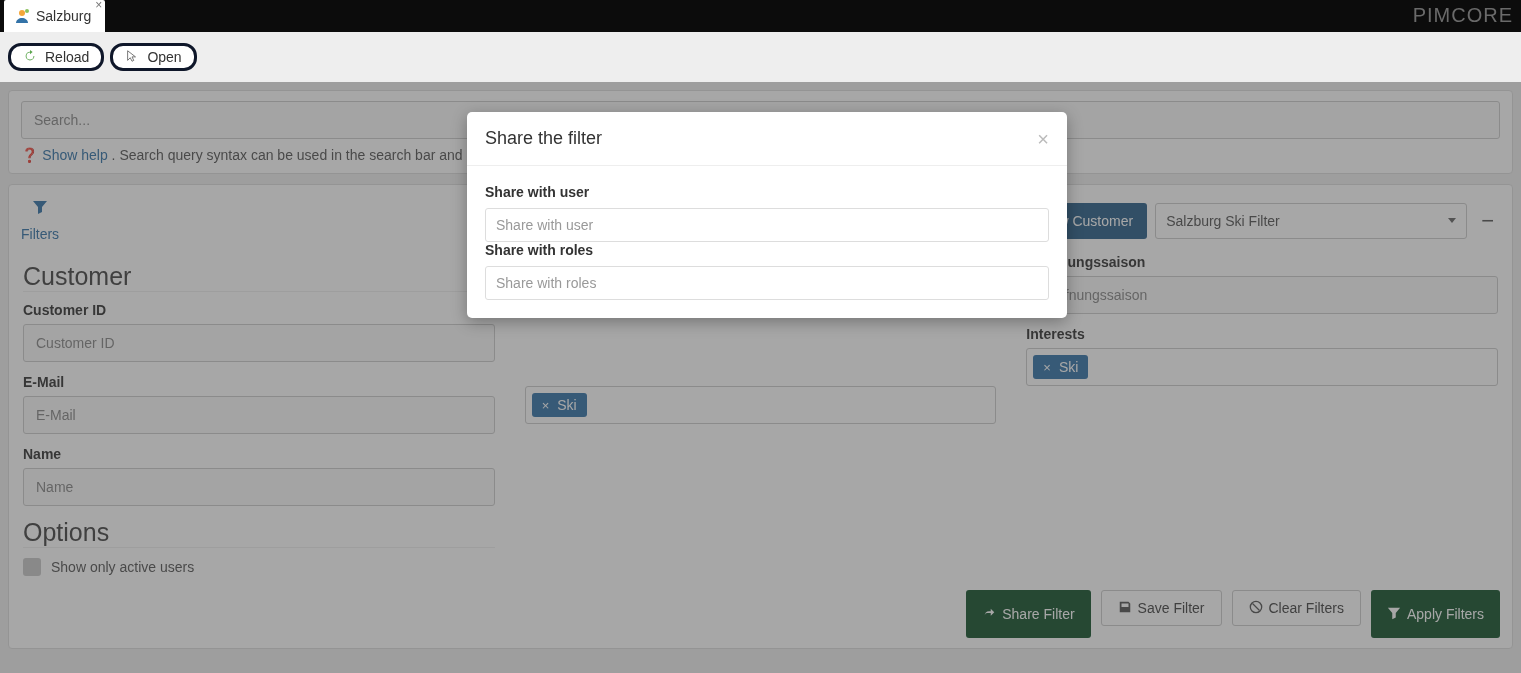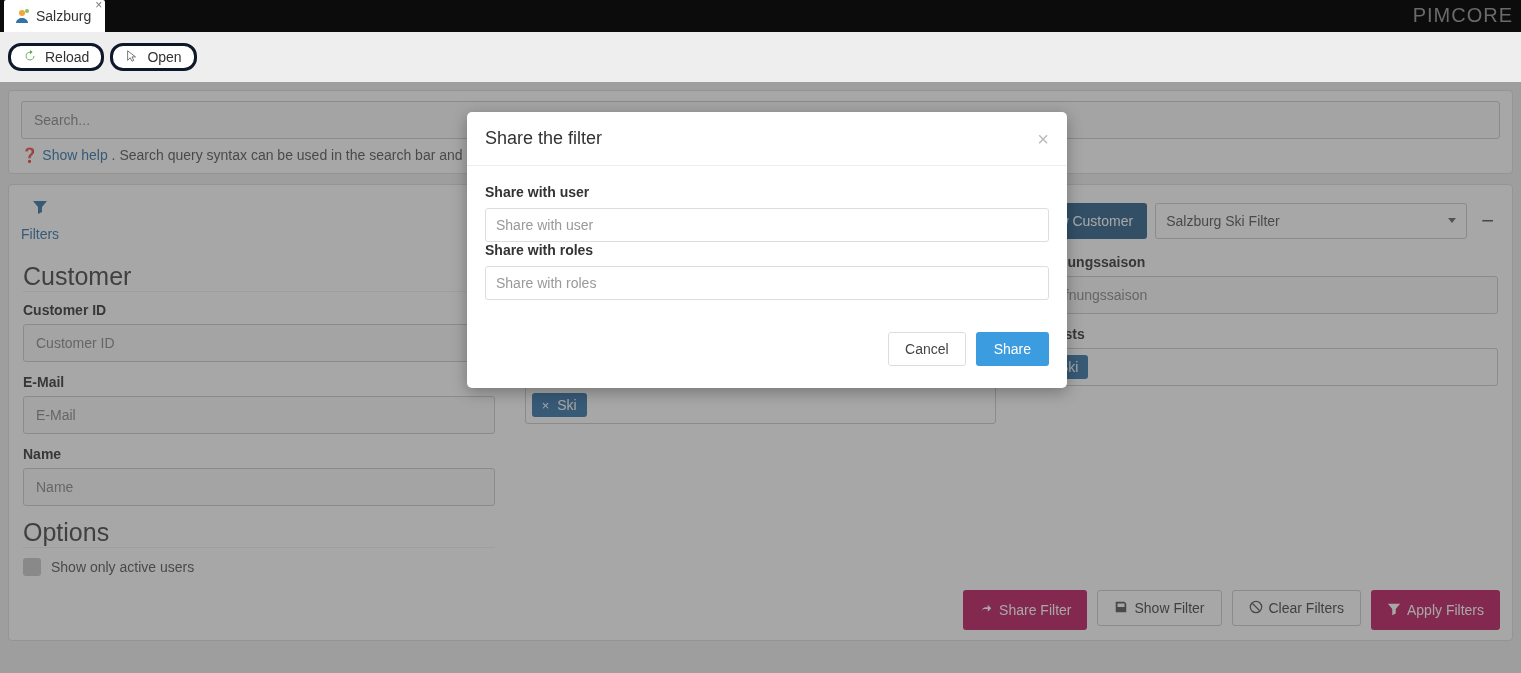--- a/index.html
+++ b/index.html
@@ -240,24 +240,24 @@
     }
 
     
     .filters-footer {
       display: flex;
       justify-content: flex-end;
       gap: 10px;
       padding-top: 14px;
     }
     .btn-dark {
-      background: #be185d;
+      background: #14532d;
       color: #fff;
       border: none;
-      height: 40px;
+      height: 48px;
       padding: 0 16px;
       border-radius: 3px;
       font-size: 14px;
       display: inline-flex;
       align-items: center;
       gap: 6px;
       cursor: pointer;
     }
     .btn-outline {
       background: #fff;
@@ -490,21 +490,21 @@
       <button class="btn-dark">
         <span><svg width="14" height="14" viewBox="0 0 16 16">
               <path d="M10 3l4 4-4 4V8H6c-2 0-3 2-3 4 0-4 2-6 5-6h2z" fill="#fff"></path>
             </svg></span>
         <span>Share Filter</span>
       </button>
       <button class="btn-outline">
         <span><svg width="14" height="14" viewBox="0 0 16 16">
               <path d="M2 2h10l2 2v10H2zM4 4v4h8V4zM5 10h6v4H5z" fill="#555"></path>
             </svg></span>
-        <span>Show Filter</span>
+        <span>Save Filter</span>
       </button>
       <button class="btn-outline">
         <span><svg width="14" height="14" viewBox="0 0 16 16">
               <circle cx="8" cy="8" r="6.5" fill="none" stroke="#555" stroke-width="1.5"></circle>
               <line x1="4" y1="4" x2="12" y2="12" stroke="#555" stroke-width="1.5"></line>
             </svg></span>
         <span>Clear Filters</span>
       </button>
       <button class="btn-dark">
         <span><svg width="14" height="14" viewBox="0 0 16 16">
@@ -526,17 +526,13 @@
   <div class="modal-body">
     <div class="mgroup">
       <label class="mlabel">Share with user</label>
       <input class="minput" type="text" placeholder="Share with user" style="">
     </div>
     <div class="mgroup">
       <label class="mlabel">Share with roles</label>
       <input class="minput" type="text" placeholder="Share with roles" style="">
     </div>
   </div>
-  <div class="modal-footer">
-    <button class="btn-cancel">Cancel</button>
-    <button class="btn-share">Share</button>
-  </div>
 </div>
 
 </body></html>

